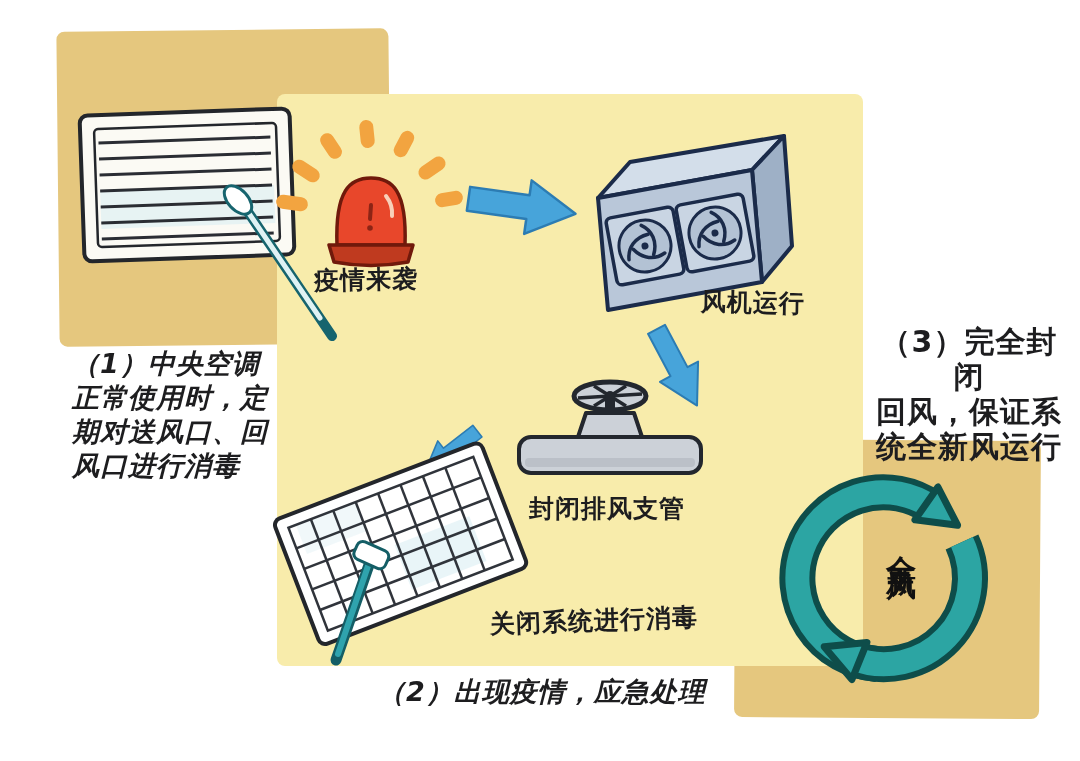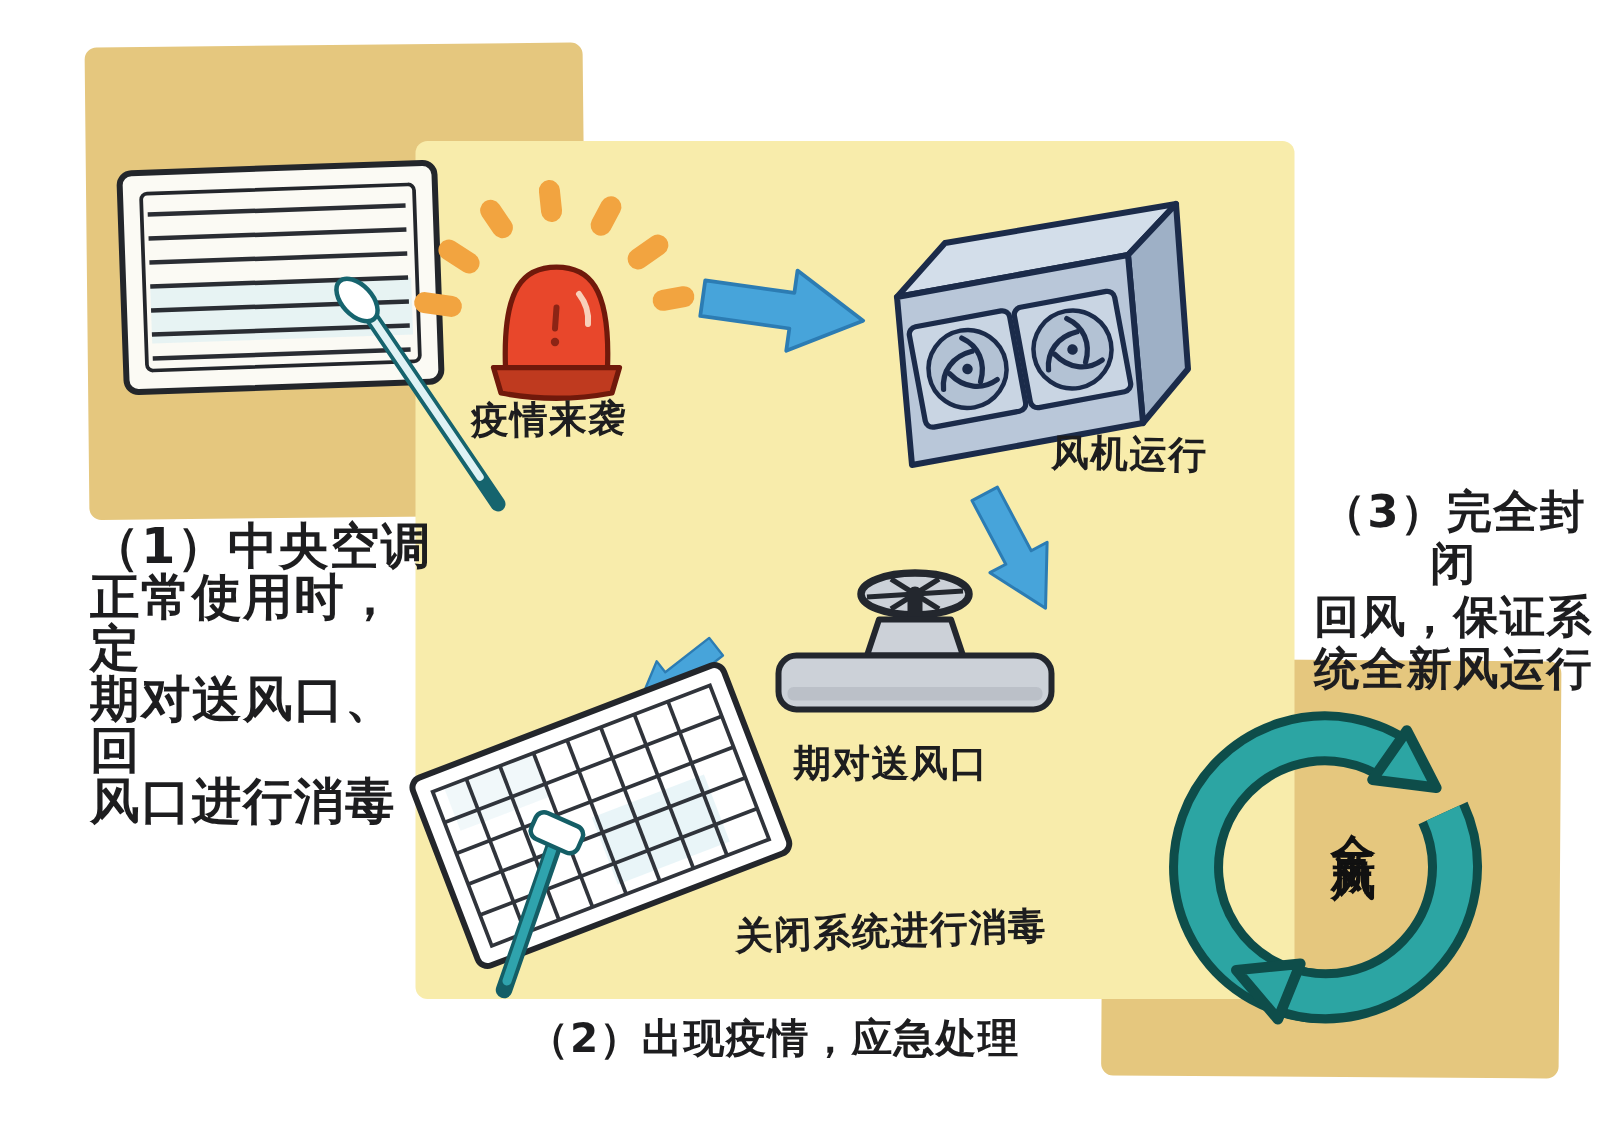--- a/index.html
+++ b/index.html
@@ -10,22 +10,22 @@
   }
   .panel{position:absolute;border-radius:8px;}
   .panel-left{left:58px;top:30px;width:332px;height:315px;background:#e5c77e;transform:rotate(-0.6deg);z-index:1;}
   .panel-center{left:277px;top:94px;width:586px;height:572px;background:#f8ecab;z-index:2;}
   .panel-fresh{left:735px;top:440px;width:305px;height:278px;background:#e5c77e;transform:rotate(0.4deg);z-index:1;}
   .art{position:absolute;left:0;top:0;z-index:3;pointer-events:none;}
   .txt{
     position:absolute;z-index:4;color:#1d1d1f;font-weight:700;
     white-space:pre-line;letter-spacing:1px;
   }
-  .cap1{left:60px;top:347px;width:232px;font-size:33px;line-height:34px;}
-  .cap2{left:352px;top:674px;font-size:27px;}
+  .cap1{left:72px;top:347px;width:232px;font-size:27px;line-height:34px;font-style:italic;}
+  .cap2{left:378px;top:674px;font-size:27px;font-style:italic;}
   .cap3{left:866px;top:324px;width:206px;font-size:30px;line-height:35px;text-align:center;}
   .lbl{font-size:25px;}
   .lbl-alarm{left:314px;top:263px;transform:rotate(-1deg);}
   .lbl-fan{left:701px;top:286px;transform:rotate(1deg);}
   .lbl-evacuate{left:532px;top:322px;}
   .lbl-valve{left:529px;top:492px;}
   .lbl-disinfect{left:490px;top:604px;transform:rotate(-2deg);}
   .fresh-label{
     left:880px;top:531px;z-index:4;font-size:30px;font-weight:700;color:#111;
     writing-mode:vertical-rl;letter-spacing:9px;
@@ -166,21 +166,21 @@
     </g>
   </svg>
 
   <div class="txt cap1">（1）中央空调
 正常使用时，定
 期对送风口、回
 风口进行消毒</div>
 
   <div class="txt lbl lbl-alarm">疫情来袭</div>
   <div class="txt lbl lbl-fan">风机运行</div>
-  <div class="txt lbl lbl-valve">期对送风口</div>
+  <div class="txt lbl lbl-valve">封闭排风支管</div>
   <div class="txt lbl lbl-disinfect">关闭系统进行消毒</div>
 
   <div class="txt cap2">（2）出现疫情，应急处理</div>
 
   <div class="txt cap3">（3）完全封闭
 回风，保证系
 统全新风运行</div>
 
   <div class="txt fresh-label">全新风</div>
 

